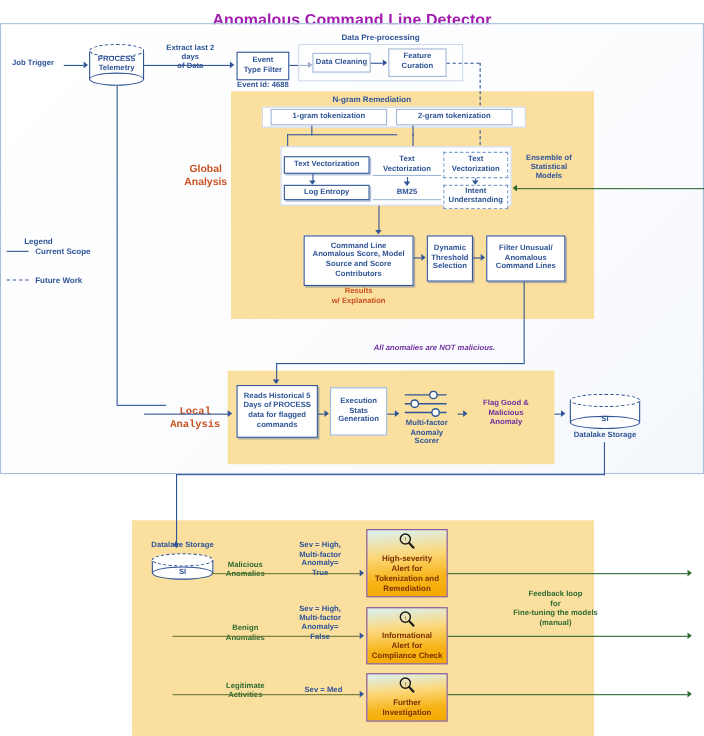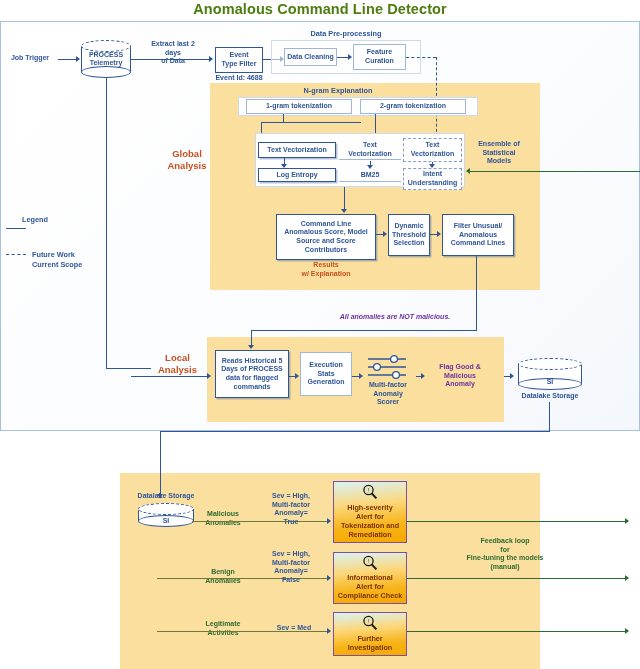--- a/index.html
+++ b/index.html
@@ -9,23 +9,23 @@
     font-family: "Liberation Sans", sans-serif;
     overflow: hidden;
     position: relative;
   }
   #root { position: relative; width: 640px; height: 669px; }
 
   .abs { position: absolute; }
 
   
   .main-title {
-    left: 0; top: 1px; width: 640px;
+    left: 0; top: 11px; width: 640px;
     text-align: center;
-    font-size: 14.5px; font-weight: bold; color: #4d7c0f;
+    font-size: 14.5px; font-weight: bold; color: #a21caf;
     letter-spacing: .1px;
   }
 
   
   .outer-frame {
     left: 0; top: 21px; width: 640px; height: 410px;
     border: 1px solid #a8c0e0;
     background: linear-gradient(135deg,#ffffff 0%,#fbfcfe 60%,#f4f7fc 100%);
   }
 
@@ -34,21 +34,21 @@
   .panel-global { left: 210px; top: 83px; width: 330px; height: 207px; }
   .panel-local  { left: 207px; top: 337px; width: 297px; height: 85px; }
   .panel-app    { left: 120px; top: 473px; width: 420px; height: 196px; }
 
   
   .region-label {
     color: #c8501e; font-weight: bold; font-size: 9.5px;
     text-align: center; line-height: 12px;
   }
   .lbl-global { left: 158px; top: 148px; width: 58px; }
-  .lbl-local  { left: 150px; top: 352px; width: 55px; }
+  .lbl-local  { left: 150px; top: 368px; width: 55px; font-family: Liberation Mono, monospace; }
   .lbl-app    { left: 34px;  top: 540px; width: 80px; }
 
   
   .bx {
     border: 1px solid #2f5597;
     background: #ffffff;
     color: #2f5597;
     font-size: 7px; font-weight: bold;
     display: flex; align-items: center; justify-content: center;
     text-align: center; line-height: 8.6px; padding: 1px;
@@ -207,21 +207,21 @@
     <div>Curation</div>
   </div>
 
   <div class="abs dash-h" style="left:406px; top:57px; width:30px;"></div>
   <div class="abs dash-v" style="left:436px; top:57px; height:80px;"></div>
   <div class="abs arw-d" style="left:433px; top:135px;"></div>
 
   <div class="abs ln-v" style="left:106px; top:78px; width:1.4px; height:290px;"></div>
   <div class="abs ln-h" style="left:106px; top:368px; width:45px; height:1.4px;"></div>
 
-  <div class="abs group-title" style="left:238px; top:86px; width:200px;">N-gram Explanation</div>
+  <div class="abs group-title" style="left:238px; top:86px; width:200px;">N-gram Remediation</div>
   <div class="abs group-box" style="left:238px; top:97px; width:240px; height:19px; background:#ffffff;"></div>
   <div class="abs bx thin" style="left:246px; top:99px; width:106px; height:15px;">
     <span>1-gram tokenization</span>
   </div>
   <div class="abs bx thin" style="left:360px; top:99px; width:106px; height:15px;">
     <span>2-gram tokenization</span>
   </div>
 
   <div class="abs ln-v" style="left:283px; top:114px; height:9px;"></div>
   <div class="abs ln-h" style="left:261px; top:122px; width:100px;"></div>
@@ -308,21 +308,21 @@
 
   <div class="abs ln-v" style="left:476px; top:256px; width:1.4px; height:74px;"></div>
   <div class="abs ln-h" style="left:251px; top:330px; width:226px; height:1.4px;"></div>
   <div class="abs ln-v" style="left:251px; top:330px; width:1.4px; height:18px;"></div>
   <div class="abs arw-d" style="left:248px; top:345px;"></div>
 
   <div class="abs txt purple" style="left:300px; top:313px; width:190px; font-style:italic;">All anomalies are NOT malicious.</div>
 
   <div class="abs legend-title" style="left:22px; top:215px;text-align:center;">Legend</div>
   <div class="abs ln-h" style="left:6px; top:228px; width:20px;"></div>
-  <div class="abs legend-item" style="left:32px; top:224px;margin-top:36px;">Current Scope</div>
+  <div class="abs legend-item" style="left:32px; top:224px;">Current Scope</div>
   <div class="abs dash-h" style="left:6px; top:254px; width:20px;"></div>
   <div class="abs legend-item" style="left:32px; top:250px;">Future Work</div>
 
   <div class="abs ln-h" style="left:131px; top:376px; width:78px; height:1.4px;"></div>
   <div class="abs arw-r" style="left:207px; top:373px;"></div>
 
   <div class="abs bx shadow" style="left:215px; top:350px; width:74px; height:48px; flex-direction:column;">
     <div>Reads Historical 5</div>
     <div>Days of PROCESS</div>
     <div>data for flagged</div>

